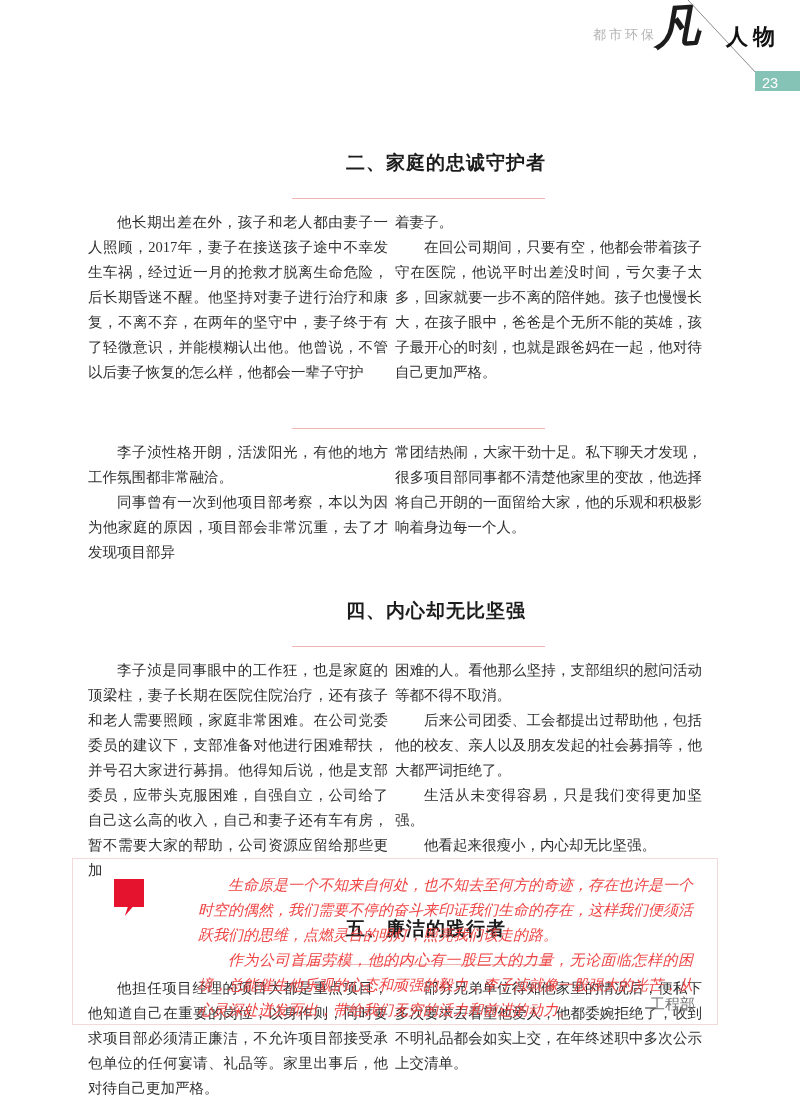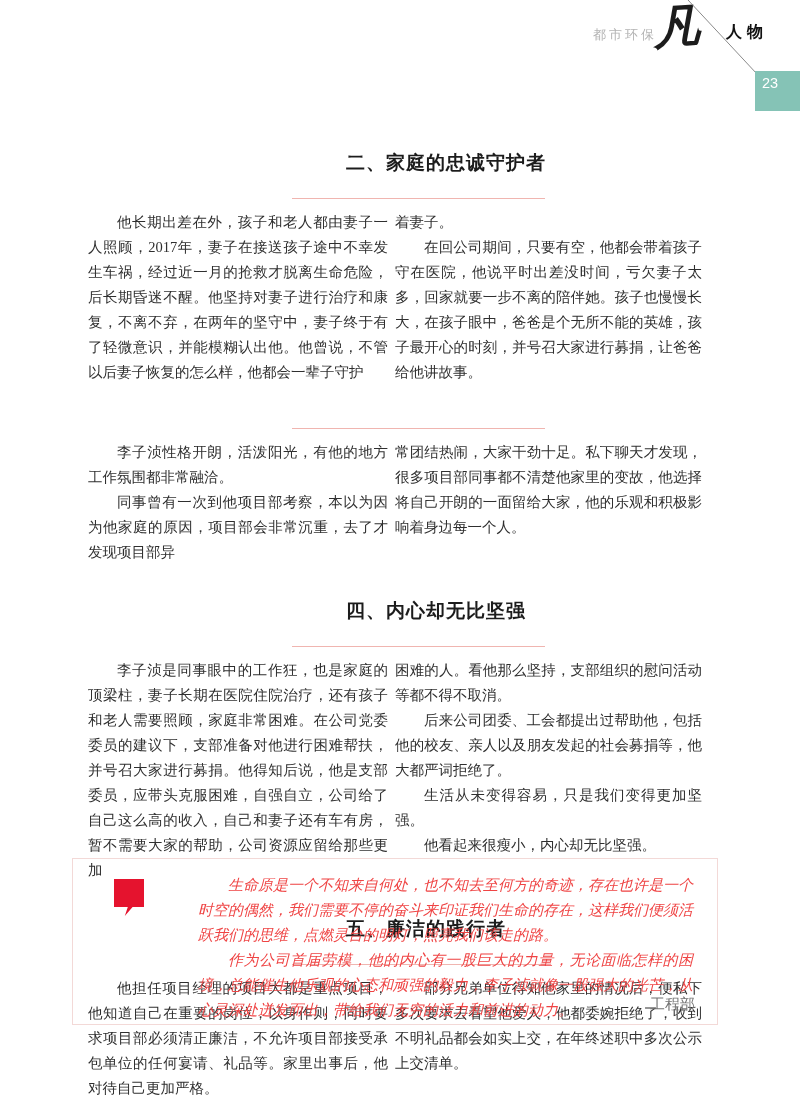--- a/index.html
+++ b/index.html
@@ -14,25 +14,25 @@
     position:absolute;left:593px;top:26px;font-size:13px;letter-spacing:3px;
     color:#b3b3b3;font-family:"Liberation Sans",sans-serif;
   }
   .calligraphy{
     position:absolute;left:653px;top:4px;font-size:46px;font-style:italic;
     font-weight:bold;color:#1c1c1c;transform:rotate(-4deg);
     font-family:"DejaVu Serif",serif;line-height:1;
   }
   .diag-svg{position:absolute;left:676px;top:0;}
   .section-label{
-    position:absolute;left:726px;top:22px;font-size:16px;font-weight:600;
+    position:absolute;left:726px;top:22px;font-size:22px;font-weight:600;
     letter-spacing:5px;color:#111;font-family:"Liberation Sans",sans-serif;
   }
   .page-badge{
-    position:absolute;left:755px;top:71px;width:45px;height:40px;
+    position:absolute;left:755px;top:71px;width:45px;height:20px;
     line-height:24px;padding-left:7px;box-sizing:border-box;
     color:#ffffff;font-size:14.5px;font-family:"Liberation Sans",sans-serif;
   }
   
   .content{position:absolute;left:88px;top:134px;width:624px;}
   .article-section{margin-bottom:17px;}
   .sec-header{
     margin-left:204px;width:253px;display:flex;align-items:center;gap:10px;
     padding-bottom:6px;border-bottom:1px solid #f0b5b0;margin-bottom:11px;
     white-space:nowrap;
@@ -91,21 +91,21 @@
       <div class="sec-header">
         <span class="flag"></span>
         <h2 class="sec-title">二、家庭的忠诚守护者</h2>
       </div>
       <div class="sec-body">
         <div class="col col-left">
             <p class="para indent">他长期出差在外，孩子和老人都由妻子一人照顾，2017年，妻子在接送孩子途中不幸发生车祸，经过近一月的抢救才脱离生命危险，后长期昏迷不醒。他坚持对妻子进行治疗和康复，不离不弃，在两年的坚守中，妻子终于有了轻微意识，并能模糊认出他。他曾说，不管以后妻子恢复的怎么样，他都会一辈子守护</p>
           </div>
         <div class="col col-right">
             <p class="para">着妻子。</p>
-            <p class="para indent">在回公司期间，只要有空，他都会带着孩子守在医院，他说平时出差没时间，亏欠妻子太多，回家就要一步不离的陪伴她。孩子也慢慢长大，在孩子眼中，爸爸是个无所不能的英雄，孩子最开心的时刻，并号召大家进行募捐，让爸爸给他讲故事。</p>
+            <p class="para indent">在回公司期间，只要有空，他都会带着孩子守在医院，他说平时出差没时间，亏欠妻子太多，回家就要一步不离的陪伴她。孩子也慢慢长大，在孩子眼中，爸爸是个无所不能的英雄，孩子最开心的时刻，也就是跟爸妈在一起，他对待自己更加严格。</p>
           </div>
       </div>
     </section>
 
     <section class="article-section">
       <div class="sec-header">
         <span class="flag"></span>
       </div>
       <div class="sec-body">
         <div class="col col-left">

